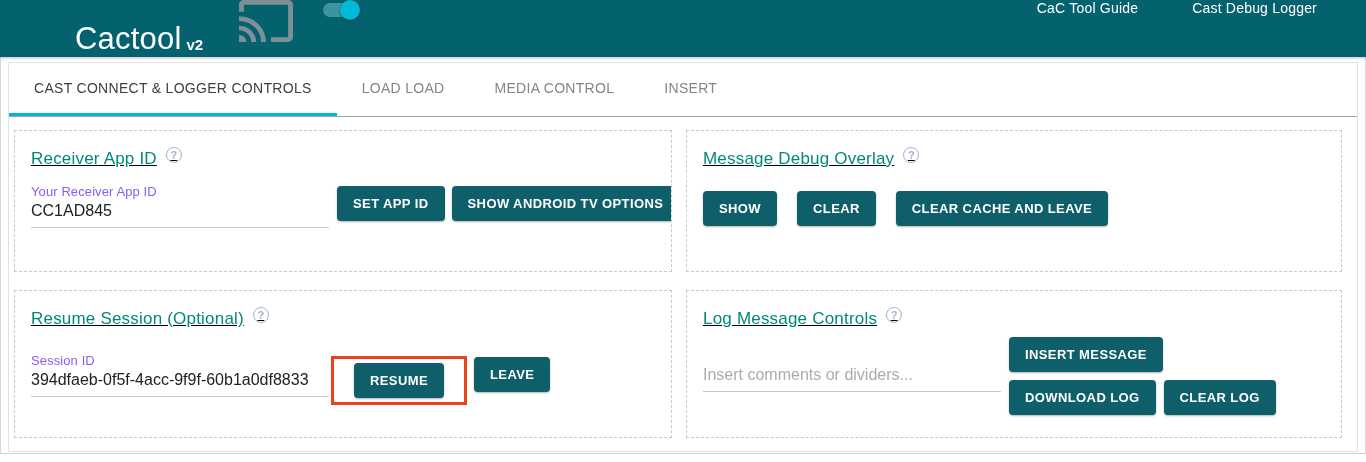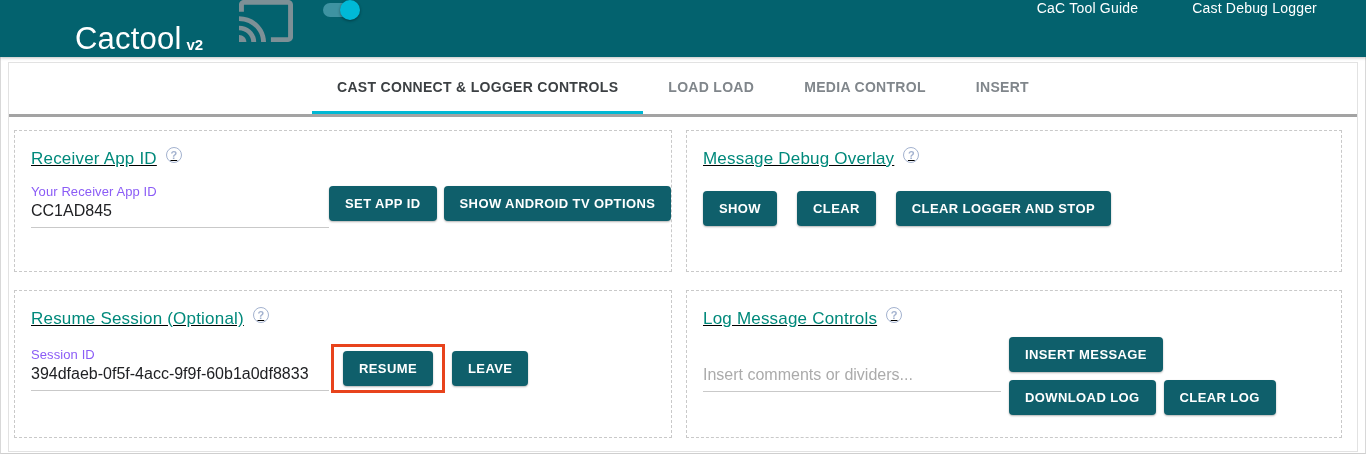--- a/index.html
+++ b/index.html
@@ -23,21 +23,21 @@
   .header-nav { margin-left: auto; display: flex; gap: 54px; }
   .header-link { color: #fff; font-size: 14px; letter-spacing: .2px; text-decoration: none; cursor: pointer; }
 
   
   .frame { position: absolute; top: 57px; left: 0; width: 1366px; height: 397px;
     border-left: 1px solid #d8d8d8; border-right: 1px solid #d8d8d8;
     border-bottom: 1px solid #cfcfcf; background: #fff; }
   .card { margin: 5px 7px 0; border: 1px solid #e2e2e2; background: #fff; height: 390px; }
 
   
-  .tabs { height: 54px; display: flex; justify-content: center; border-bottom: 3px solid #a3a3a3; font-weight: bold; }
+  .tabs { height: 54px; display: flex; justify-content: flex-start; border-bottom: 1px solid #a3a3a3; }
   .tab { padding: 0 25px; display: flex; align-items: center; font-size: 14px; letter-spacing: .3px;
     color: #80868b; cursor: pointer; border-bottom: 3px solid transparent; white-space: nowrap; }
   .tab.active { color: #3c4043; border-bottom-color: #00b8d4; }
 
   
   .panels { display: grid; grid-template-columns: 658px 656px; grid-template-rows: 142px 148px;
     gap: 18px 14px; padding: 13px 5px 0; }
   .panel { border: 1px dashed #c9c9c9; padding: 14px 16px; background: #fff; overflow: hidden; }
   .panel-title-row { display: flex; align-items: center; margin-top: 4px; text-decoration: underline; }
   .panel-title { font-size: 17px; color: #00897b; letter-spacing: .2px; font-weight: 500; }
@@ -50,25 +50,25 @@
   .field-input { display: block; width: 298px; border: none; border-bottom: 1px solid #c9c9c9;
     font-size: 16px; color: #202124; padding: 3px 0 7px; background: transparent; outline: none;
     font-family: "Liberation Sans", sans-serif; }
   .field-input::placeholder { color: #ababab; }
   .btn { background: #0f5f6b; color: #fff; border: none; border-radius: 4px; height: 35px;
     padding: 0 16px; font-size: 13px; font-weight: bold; letter-spacing: .4px; cursor: pointer;
     box-shadow: 0 1px 2px rgba(0,0,0,.3); font-family: "Liberation Sans", sans-serif; white-space: nowrap; }
   .btn-group { display: flex; gap: 7px; }
 
   
-  .p-appid .btn-group { margin-top: 2px; }
+  .p-appid .btn-group { margin-left: 8px; margin-top: 2px; }
   .p-overlay .btn-group { margin-top: 22px; gap: 20px; }
   .p-resume .panel-row { align-items: center; }
   .p-resume .btn-group { margin-left: 2px; align-items: center; }
-  .highlight-box { border: 3px solid #e8431c; padding: 4px 9px; display: inline-flex; }
+  .highlight-box { border: 3px solid #e8431c; padding: 4px 20px; display: inline-flex; margin-top: 12px; }
   .p-log .panel-row { margin-top: 8px; }
   .p-log .field { margin-top: 26px; }
   .p-log .btn-wrap { display: flex; flex-wrap: wrap; gap: 8px; width: 300px; margin-left: 8px; }
 </style>
 </head>
 <body>
 
 <header class="app-header">
   <div class="brand">
     <span class="brand-name">Cactool</span>
@@ -119,21 +119,21 @@
       </section>
 
       <section class="panel p-overlay">
         <div class="panel-title-row">
           <span class="panel-title">Message Debug Overlay</span>
           <span class="help-icon">?</span>
         </div>
         <div class="btn-group">
           <button class="btn">SHOW</button>
           <button class="btn">CLEAR</button>
-          <button class="btn">CLEAR LOGGER AND STOP</button>
+          <button class="btn">CLEAR CACHE AND LEAVE</button>
         </div>
       </section>
 
       <section class="panel p-resume">
         <div class="panel-title-row">
           <span class="panel-title">Resume Session (Optional)</span>
           <span class="help-icon">?</span>
         </div>
         <div class="panel-row">
           <div class="field">

